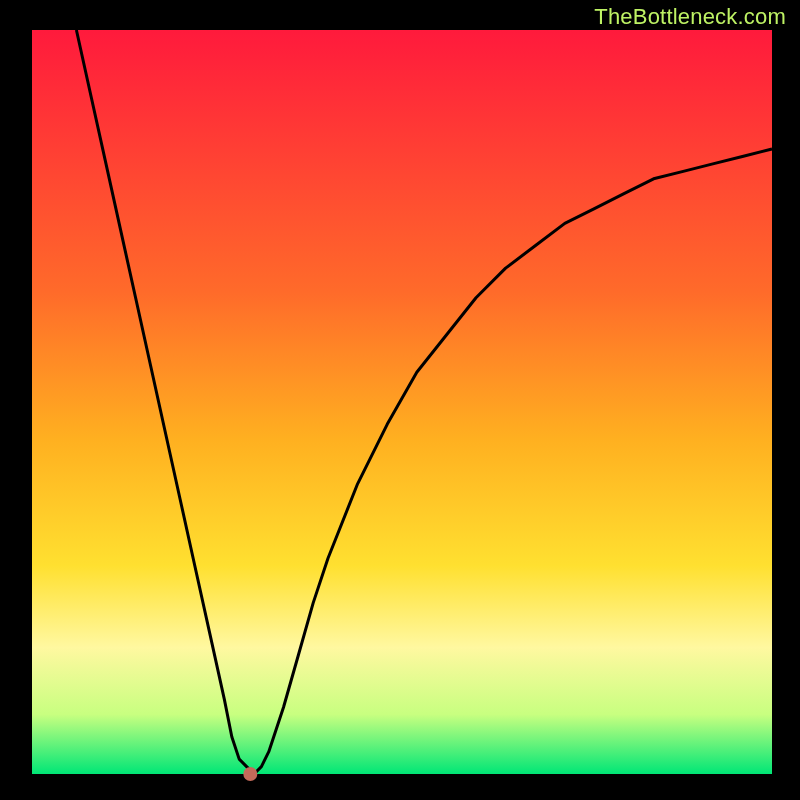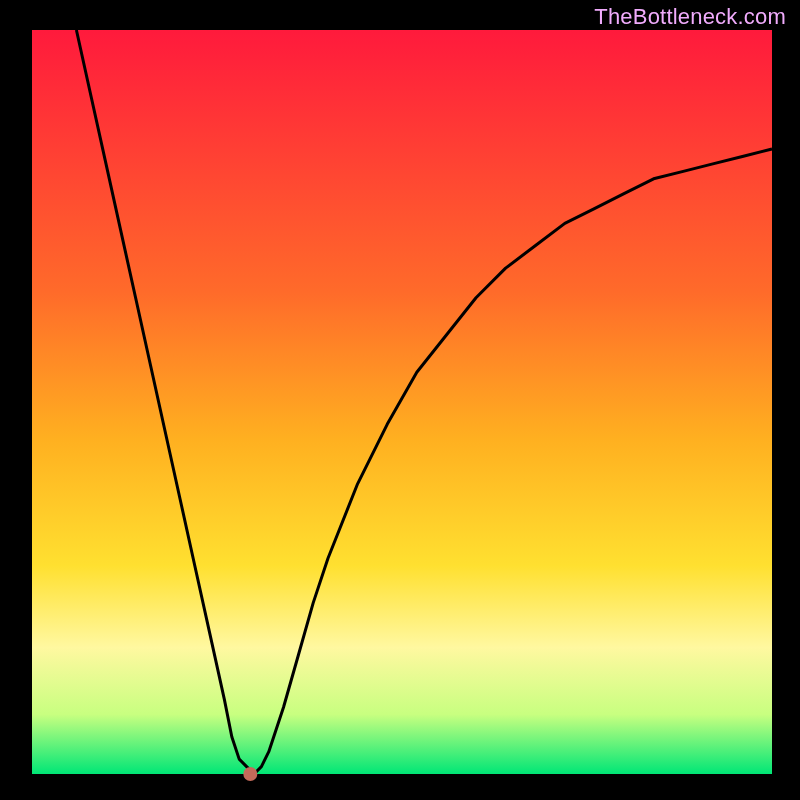--- a/index.html
+++ b/index.html
@@ -14,21 +14,21 @@
   .stage {
     position: relative;
     width: 800px;
     height: 800px;
     background: #000;
   }
   .watermark {
     position: absolute;
     top: 4px;
     right: 14px;
-    color: #f0abfc;
+    color: #bef264;
     font-size: 22px;
     font-weight: 400;
     letter-spacing: 0.2px;
     z-index: 5;
     user-select: none;
   }
   svg {
     display: block;
   }
 </style>

